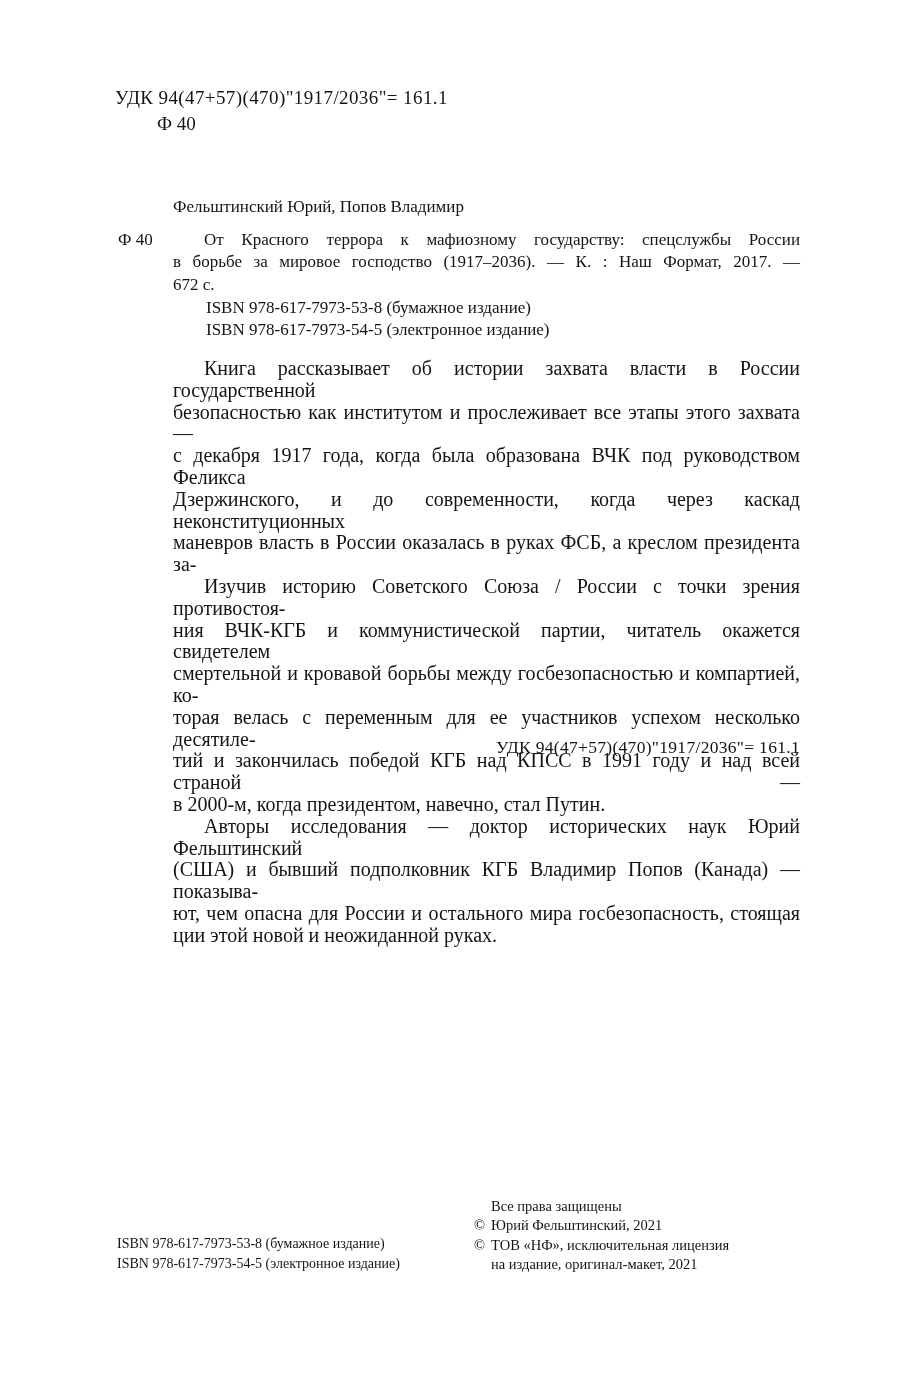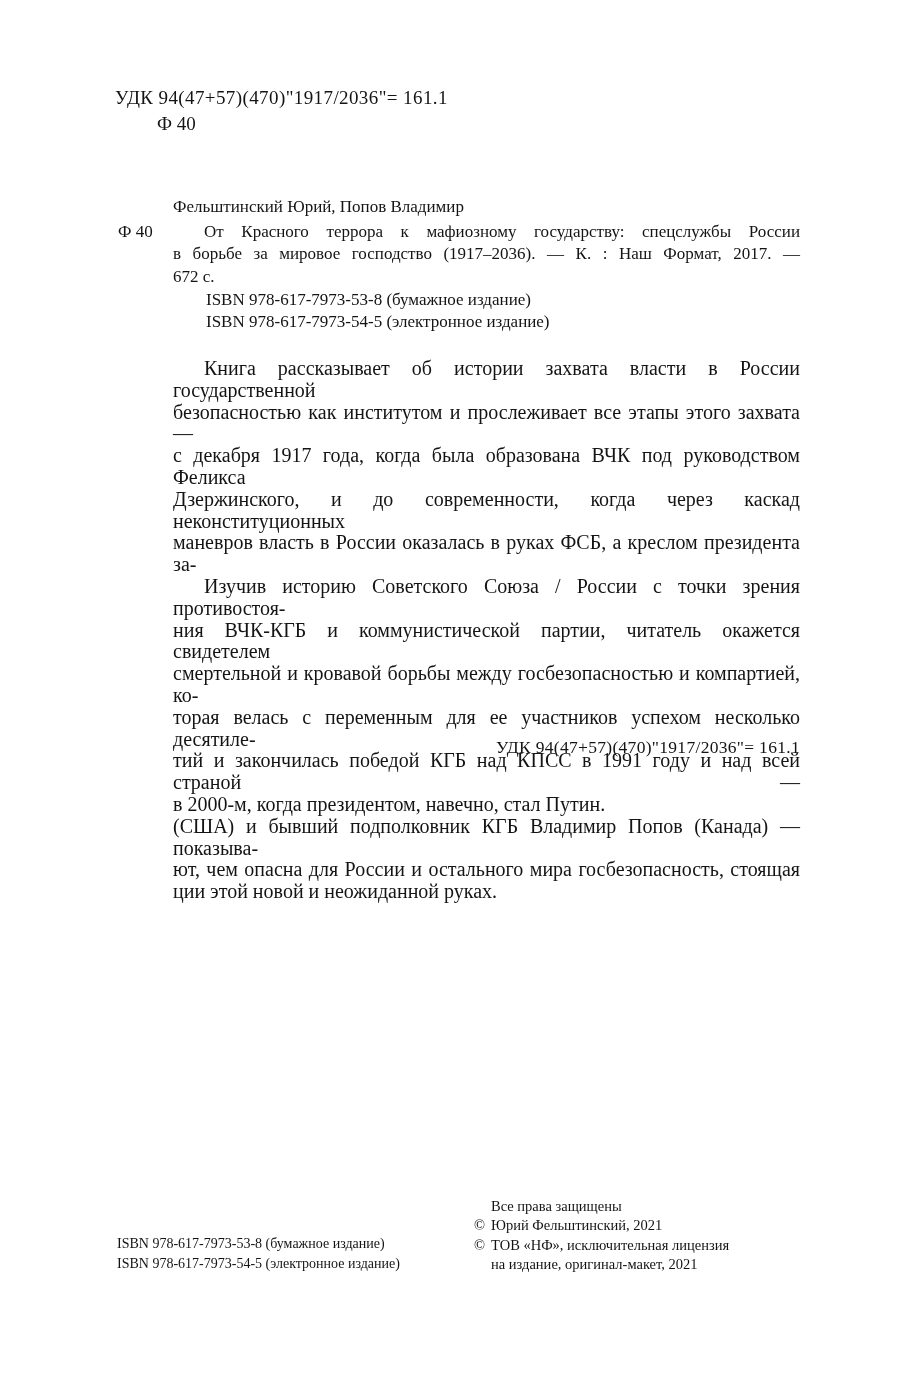--- a/index.html
+++ b/index.html
@@ -20,21 +20,21 @@
   }
   .sign-top {
     position:absolute; top:112px; left:157px;
     font-size:19px; line-height:24px;
   }
   
   .card {
     position:absolute; top:196px; left:118px; width:682px;
     font-size:17px; line-height:22.2px;
   }
-  .card .authors { margin-left:55px; margin-bottom:3px; }
+  .card .authors { margin-left:55px; margin-bottom:11px; }
   .card .biblio  { position:relative; margin-left:55px; width:627px; }
   .card .author-sign { position:absolute; left:-55px; top:0; }
   .isbn-block { margin-left:88px; margin-top:1px; }
   
   .annotation {
     position:absolute; top:358px; left:173px; width:627px;
     font-size:20px; line-height:21.8px;
   }
   .line { min-height:21.8px; }
   .jl { text-align:justify; text-align-last:justify; }
@@ -89,20 +89,21 @@
     </div>
     <div>
       <div class="line jl indent">Изучив историю Советского Союза / России с точки зрения противостоя-</div>
       <div class="line jl">ния ВЧК-КГБ и коммунистической партии, читатель окажется свидетелем</div>
       <div class="line jl">смертельной и кровавой борьбы между госбезопасностью и компартией, ко-</div>
       <div class="line jl">торая велась с переменным для ее участников успехом несколько десятиле-</div>
       <div class="line jl">тий и закончилась победой КГБ над КПСС в 1991 году и над всей страной —</div>
       <div class="line">в 2000-м, когда президентом, навечно, стал Путин.</div>
     </div>
     <div>
+      <div class="line jl indent">Авторы исследования — доктор исторических наук Юрий Фельштинский</div>
       <div class="line jl">(США) и бывший подполковник КГБ Владимир Попов (Канада) — показыва-</div>
       <div class="line jl">ют, чем опасна для России и остального мира госбезопасность, стоящая</div>
       <div class="line">ции этой новой и неожиданной руках.</div>
     </div>
   </div>
 
   <div class="udk-bottom">УДК 94(47+57)(470)"1917/2036"= 161.1</div>
 
   <div class="footer-left">
     <div>ISBN 978-617-7973-53-8 (бумажное издание)</div>

